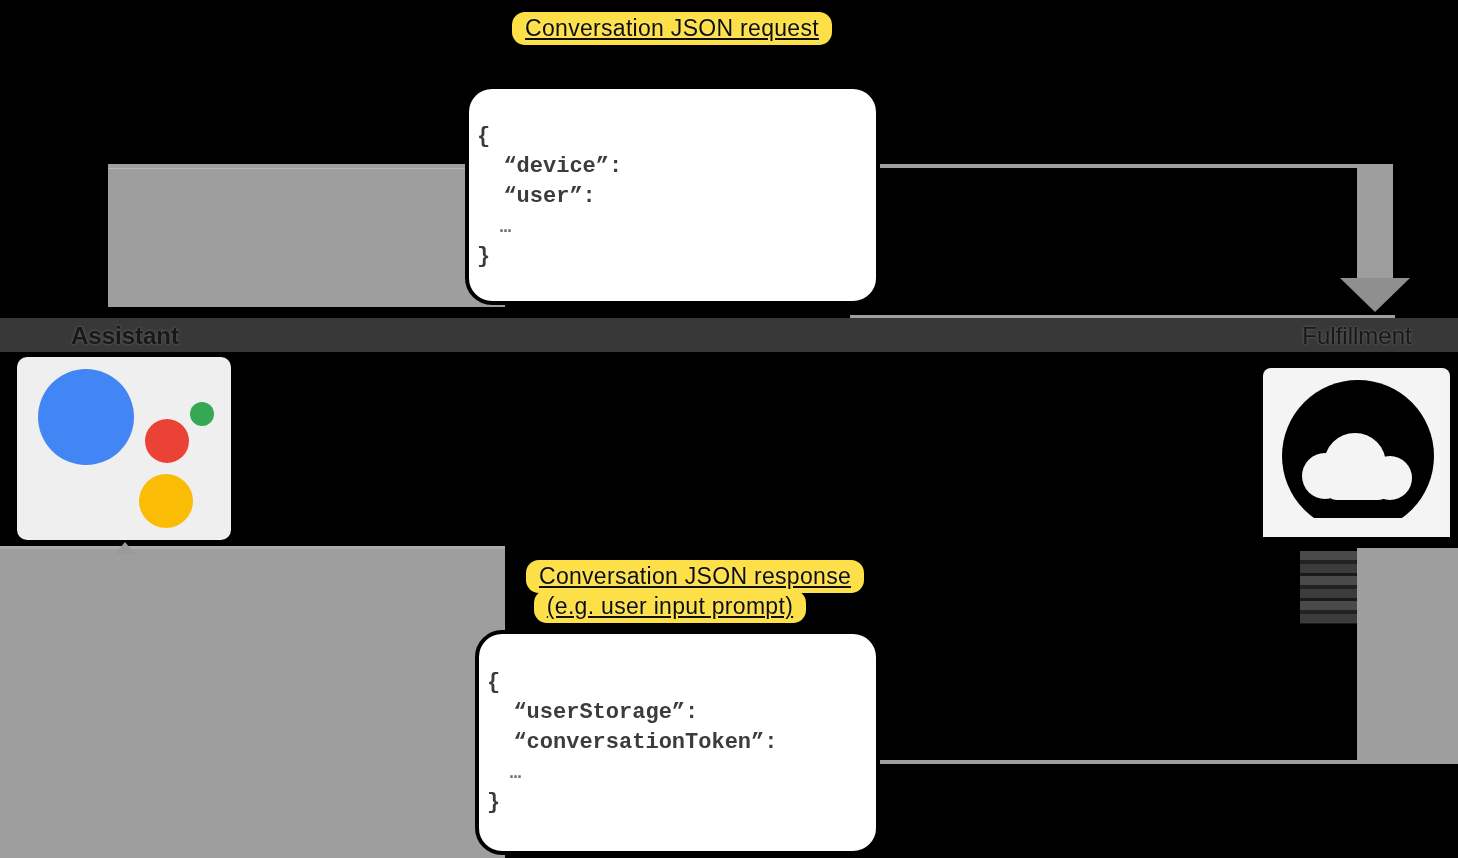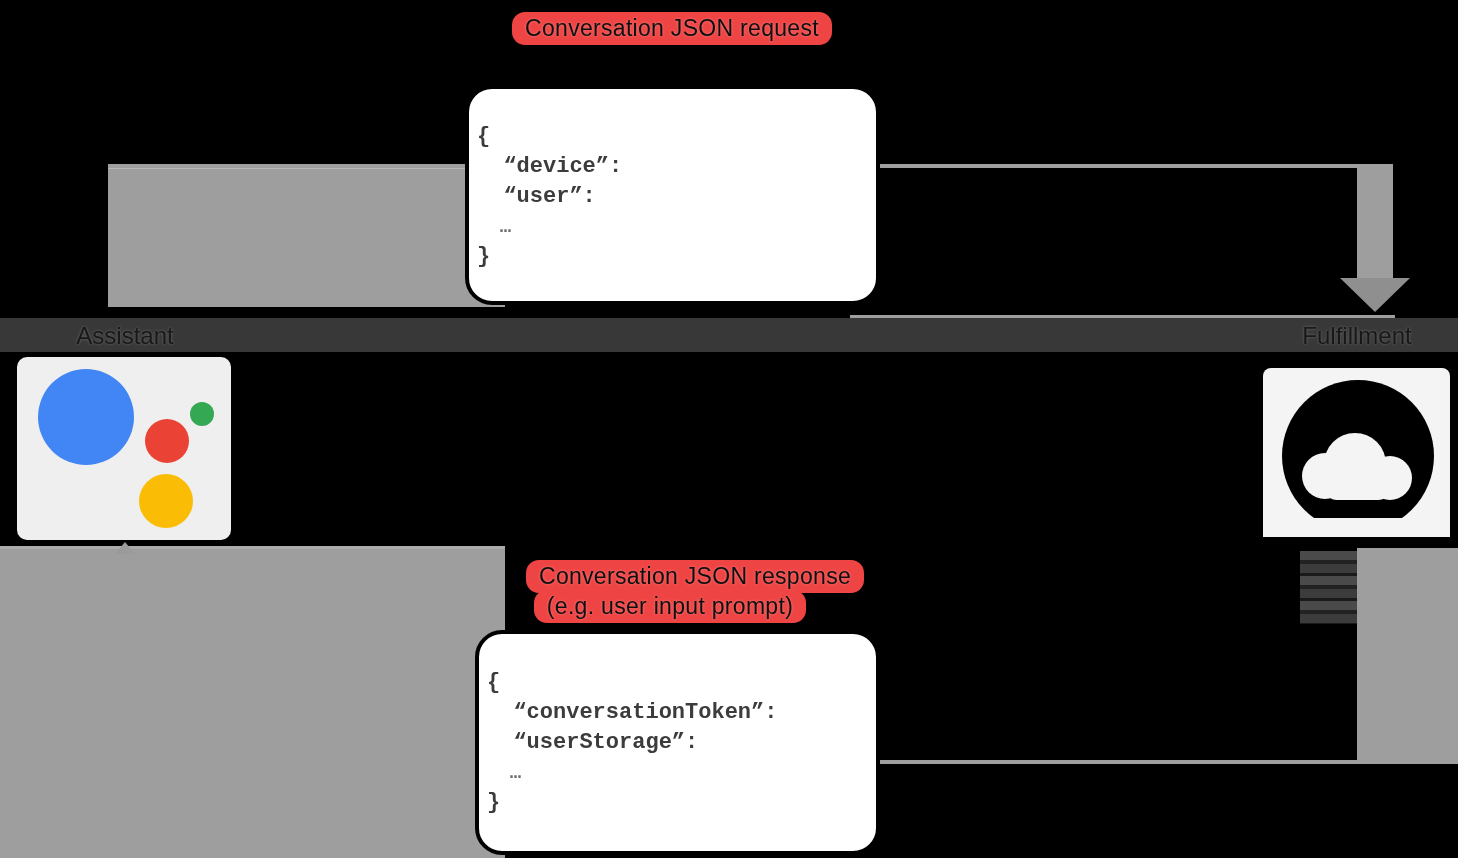--- a/index.html
+++ b/index.html
@@ -27,28 +27,28 @@
     border-left:10px solid transparent;border-right:10px solid transparent;border-bottom:12px solid #9a9a9a;}
 
   
   .stripes{left:1300px;top:551px;width:57px;height:73px;z-index:1;
     background:repeating-linear-gradient(180deg,#4a4a4a 0 9px,#222 9px 13px,#3c3c3c 13px 22px,#1a1a1a 22px 25px);}
 
   
   .band{left:0;top:318px;width:1458px;height:34px;background:#383838;z-index:2;}
   .band-label{position:absolute;top:4px;font-size:24px;font-weight:500;color:#181818;
     text-shadow:0 0 3px rgba(255,255,255,0.28);text-align:center;}
-  .band-label.left{left:40px;width:170px;}
+  .band-label.left{left:40px;width:170px;font-weight:bold;}
   .band-label.right{left:1272px;width:170px;}
 
   
   .chip-row{position:absolute;text-align:center;z-index:3;}
-  .chip{display:inline-block;background:#ef4444;border-radius:13px;padding:3px 13px;
+  .chip{display:inline-block;background:#fde047;border-radius:13px;padding:3px 13px;
     font-size:23px;letter-spacing:.3px;color:#0f0f0f;
-    text-shadow:0 0 3px rgba(255,255,255,0.30);}
+    text-shadow:0 0 3px rgba(255,255,255,0.30);text-decoration:underline;}
   .row-req1{left:402px;top:12px;width:540px;}
   .row-req2{left:402px;top:42px;width:540px;}
   .row-res1{left:425px;top:560px;width:540px;}
   .row-res2{left:400px;top:590px;width:540px;}
 
   
   .codebox{background:#fff;border:4px solid #000;border-radius:27px;box-sizing:border-box;z-index:4;}
   .box-req{left:465px;top:85px;width:415px;height:220px;}
   .box-res{left:475px;top:630px;width:405px;height:225px;}
   .code{padding:33px 0 0 8px;font-family:"Liberation Mono","DejaVu Sans Mono",monospace;
@@ -104,22 +104,22 @@
       <div>  “device”:</div>
       <div>  “user”:</div>
       <div class="dim">  …</div>
       <div>}</div>
     </div>
   </div>
 
   <div class="abs codebox box-res">
     <div class="code">
       <div>{</div>
+      <div>  “userStorage”:</div>
       <div>  “conversationToken”:</div>
-      <div>  “userStorage”:</div>
       <div class="dim">  …</div>
       <div>}</div>
     </div>
   </div>
 
   <div class="abs card-assistant">
     <div>
       <div class="dot dot-blue"></div>
       <div class="dot dot-red"></div>
       <div class="dot dot-green"></div>

